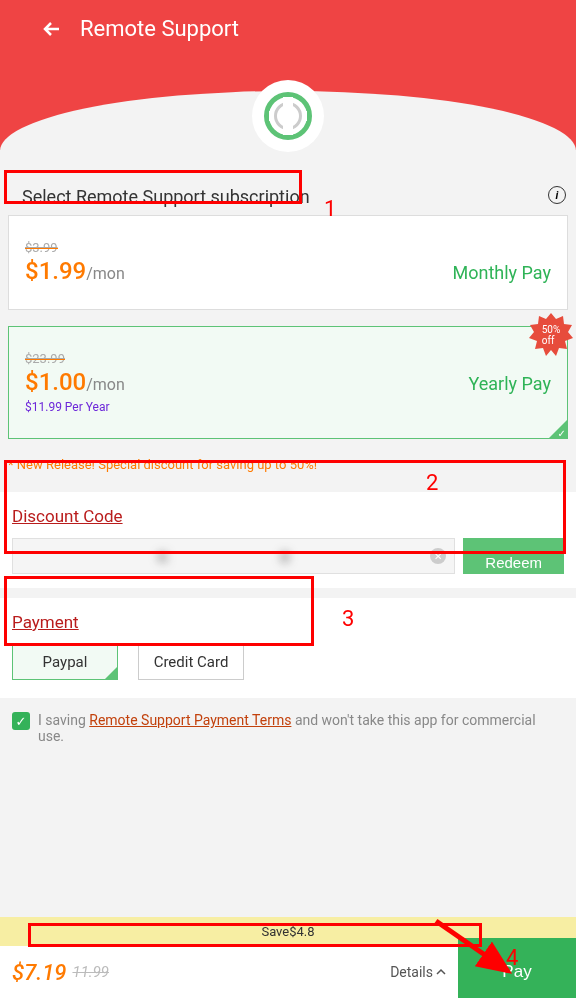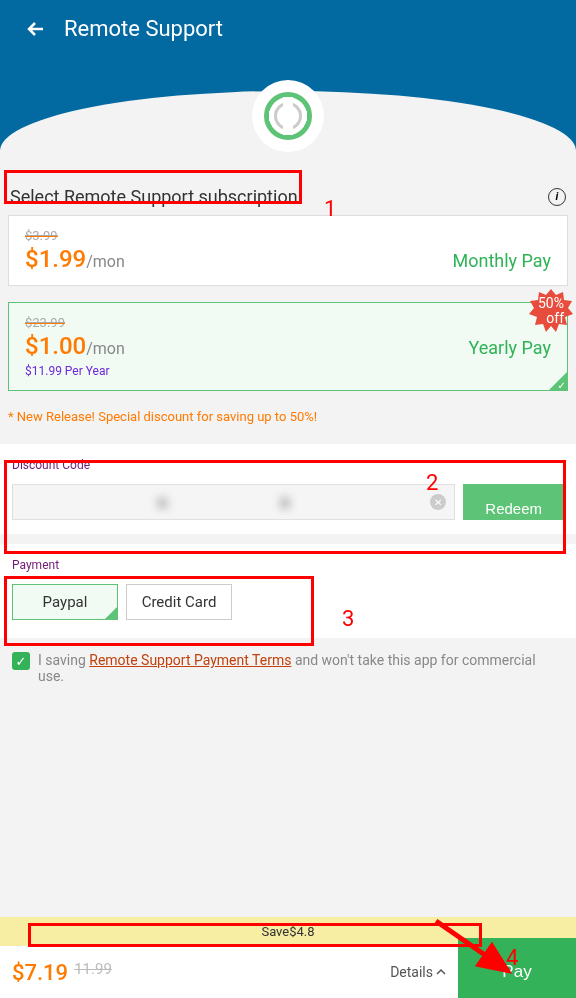--- a/index.html
+++ b/index.html
@@ -9,23 +9,24 @@
 }
 body {
   font-family: -apple-system, BlinkMacSystemFont, "Segoe UI", Roboto, Arial, sans-serif;
   width: 576px;
   height: 998px;
   background: #f3f3f3;
   position: relative;
   overflow: hidden;
 }
 .header {
-  background: #0369a1;
+  background: #ef4444;
   height: 150px;
   position: relative;
+  padding-left: 16px;
 }
 .header-curve {
   position: absolute;
   bottom: -1px;
   left: 0;
   right: 0;
   height: 60px;
   background: #f3f3f3;
   border-radius: 50% 50% 0 0 / 100% 100% 0 0;
 }
@@ -96,44 +97,45 @@
   top: 5px;
   left: 5px;
 }
 
 .section {
   padding: 0 8px;
   margin-top: 36px;
 }
 .section-title-row {
   display: flex;
-  align-items: center;
+  align-items: flex-start;
   justify-content: space-between;
   padding: 0 2px 8px 2px;
+  margin-left: 12px;
 }
 .section-title {
   font-size: 18px;
   color: #333;
 }
 .info-icon {
   width: 18px;
   height: 18px;
   border: 1.5px solid #333;
   border-radius: 50%;
   display: flex;
   align-items: center;
   justify-content: center;
   font-size: 11px;
   font-weight: bold;
   font-style: italic;
 }
 .plan-card {
   background: white;
   border: 1px solid #ddd;
-  padding: 12px 16px;
+  padding: 24px 16px;
   margin-bottom: 16px;
   position: relative;
 }
 .plan-card.selected {
   background: #f2faf4;
   border: 1px solid #5dc376;
 }
 .plan-card.selected::after {
   content: "";
   position: absolute;
@@ -205,40 +207,41 @@
   z-index: 2;
 }
 .badge-burst {
   position: absolute;
   width: 44px;
   height: 44px;
 }
 .badge-text {
   position: relative;
   color: white;
-  font-size: 14px;
-  text-align: right;
+  font-size: 10px;
+  text-align: left;
   line-height: 1.1;
   z-index: 1;
 }
 .note-orange {
   color: #ff7a00;
   font-size: 13px;
   padding: 2px 0 10px 0;
 }
 
 .block {
   background: white;
   margin-top: 10px;
   padding: 14px 12px 14px 12px;
 }
 .block-label {
-  font-size: 12px;
-  color: #701a75;
+  font-size: 17px;
+  color: #b91c1c;
   margin-bottom: 12px;
+  text-decoration: underline;
 }
 .code-row {
   display: flex;
   gap: 8px;
 }
 .code-input-wrap {
   flex: 1;
   background: #f5f5f5;
   border: 1px solid #e0e0e0;
   position: relative;
@@ -276,21 +279,21 @@
   color: white;
   border: none;
   padding: 16px 22px;
   font-size: 15px;
   cursor: pointer;
   height: 36px;
 }
 
 .payment-row {
   display: flex;
-  gap: 8px;
+  gap: 20px;
 }
 .payment-option {
   width: 106px;
   height: 36px;
   border: 1px solid #ccc;
   display: flex;
   align-items: center;
   justify-content: center;
   font-size: 15px;
   color: #333;
@@ -352,22 +355,23 @@
 }
 .pay-row {
   display: flex;
   align-items: center;
   background: white;
   height: 52px;
 }
 .pay-price {
   flex: 1;
   display: flex;
-  align-items: flex-start;
+  align-items: center;
   padding-left: 12px;
+  font-style: italic;
 }
 .pay-current {
   font-size: 22px;
   color: #ff7a00;
   font-weight: 500;
 }
 .pay-original {
   font-size: 15px;
   color: #bbb;
   text-decoration: line-through;

